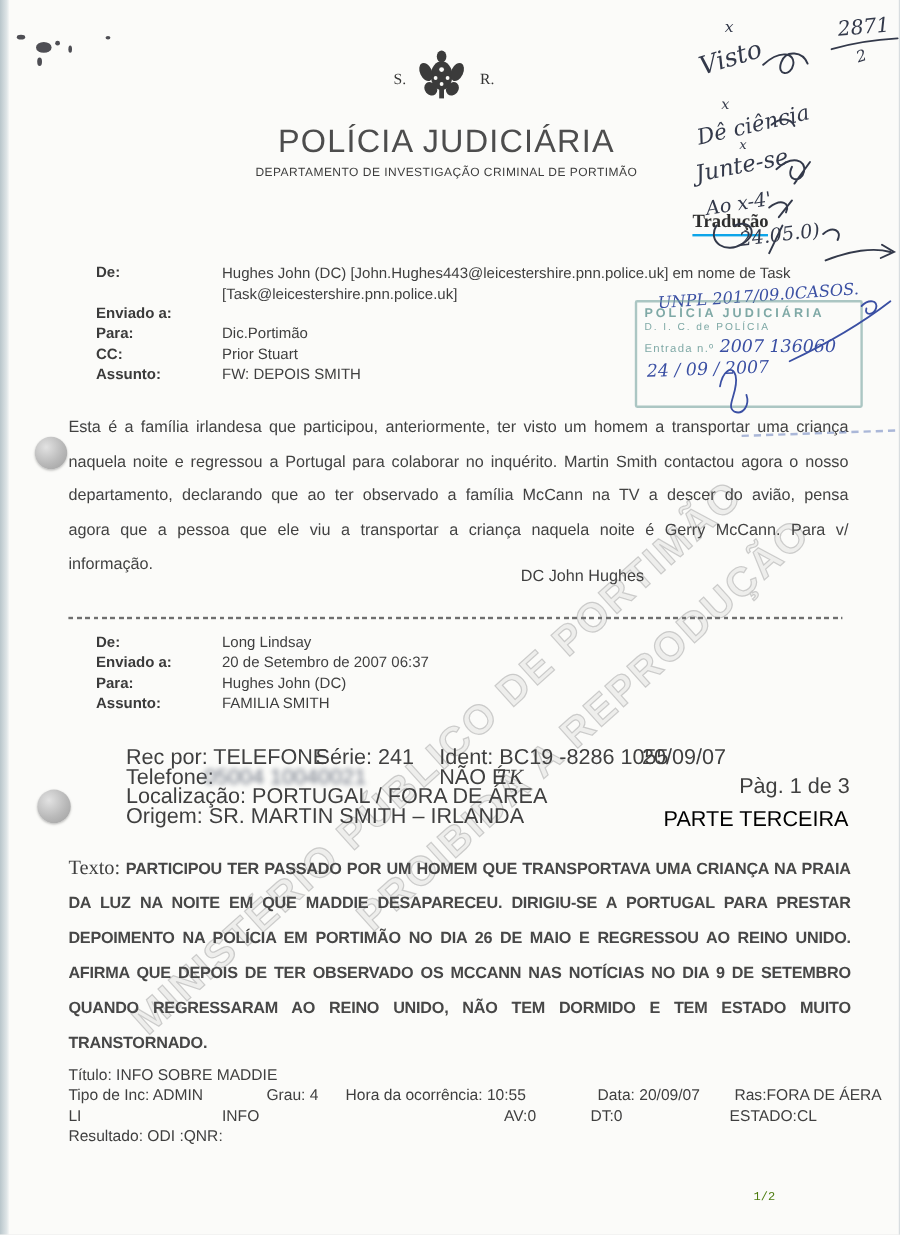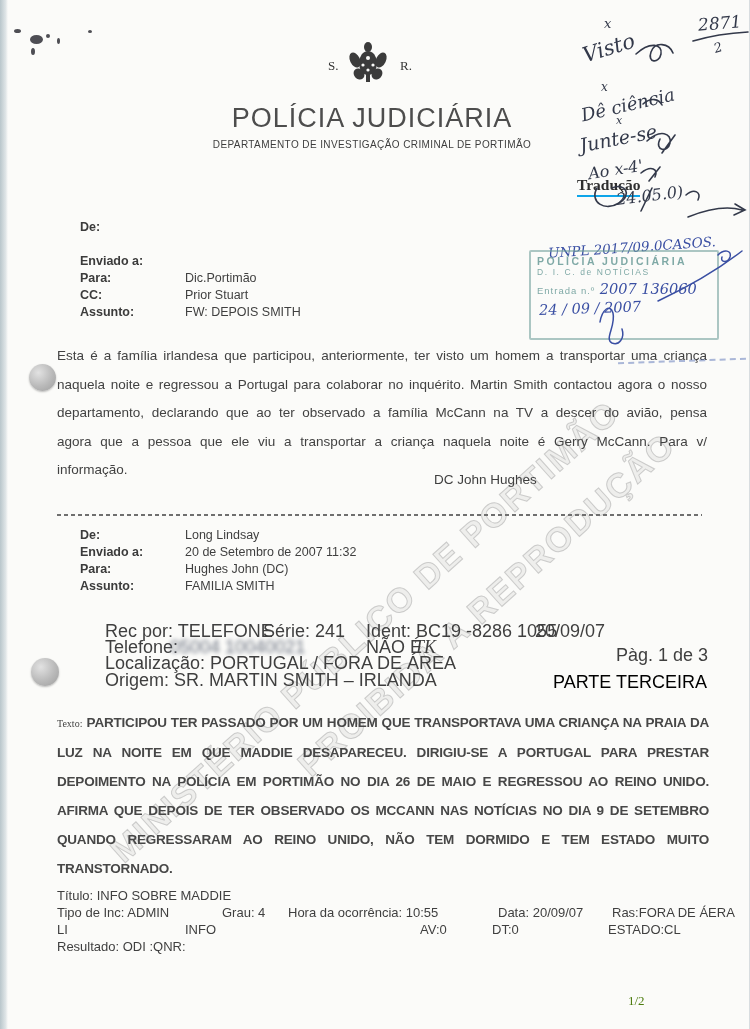--- a/index.html
+++ b/index.html
@@ -43,21 +43,21 @@
   .para{width:650px;font-size:13.5px;line-height:28.6px;text-align:justify;
     word-spacing:1.5px;color:#424242;}
   .divider{width:645px;height:2px;
     background:repeating-linear-gradient(90deg,#6f6f6f 0 4px,transparent 4px 7px);}
   .rec{font-size:18px;color:#3f3f3f;margin-left:48px;}
   .blurred{filter:blur(2px);color:#6b7280;}
   .serif{font-family:"Liberation Serif",serif;}
   .texto-body{font-weight:bold;letter-spacing:-.2px;color:#474747;}
   .texto-wrap{width:652px;font-size:13.5px;line-height:29px;text-align:justify;}
   .meta{font-size:13px;color:#3f3f3f;}
-  .pagenum{font-family:Liberation Serif, serif;font-size:13px;color:#4d7c0f;}
+  .pagenum{font-family:Liberation Mono, monospace;font-size:10px;color:#4d7c0f;}
   
   .wm{font-weight:bold;letter-spacing:2px;font-size:34px;
     color:rgba(160,160,160,.14);-webkit-text-stroke:1px rgba(170,170,170,.55);
     white-space:nowrap;pointer-events:none;}
   .dashed-blue{height:0;border-top:2px dashed rgba(70,100,175,.45);}
   svg.overlay{pointer-events:none;}
 </style>
 </head>
 <body>
 
@@ -106,47 +106,48 @@
   <span class="abs hw" style="left:582px;top:36px;font-size:21px;transform:rotate(-17deg)">Visto</span>
   <span class="abs hw" style="left:601px;top:80px;font-size:12px">x</span>
   <span class="abs hw" style="left:580px;top:94px;font-size:18px;transform:rotate(-13deg)">Dê ciência</span>
   <span class="abs hw" style="left:616px;top:114px;font-size:11px">x</span>
   <span class="abs hw" style="left:579px;top:127px;font-size:19px;transform:rotate(-11deg)">Junte-se</span>
   <span class="abs hw" style="left:588px;top:160px;font-size:16px;transform:rotate(-9deg)">Ao x-4'</span>
   <span class="abs hw" style="left:616px;top:186px;font-size:16px;transform:rotate(-7deg)">24.05.0)</span>
   <span class="abs hw hw-blue" style="left:548px;top:239px;font-size:13.5px;transform:rotate(-4deg)">UNPL 2017/09.0CASOS.</span>
 
   <span class="abs lbl" style="left:80px;top:220px">De:</span>
+  <div class="abs val wrapval" style="left:185px;top:220px">Hughes John (DC) [John.Hughes443@leicestershire.pnn.police.uk] em nome de Task [Task@leicestershire.pnn.police.uk]</div>
   <span class="abs lbl" style="left:80px;top:254px">Enviado a:</span>
   <span class="abs lbl" style="left:80px;top:271px">Para:</span>
   <span class="abs val" style="left:185px;top:271px">Dic.Portimão</span>
   <span class="abs lbl" style="left:80px;top:288px">CC:</span>
   <span class="abs val" style="left:185px;top:288px">Prior Stuart</span>
   <span class="abs lbl" style="left:80px;top:305px">Assunto:</span>
   <span class="abs val" style="left:185px;top:305px">FW: DEPOIS SMITH</span>
 
   <div class="abs stamp-box" style="left:529px;top:250px">
     <div class="stamp-t st1">POLÍCIA JUDICIÁRIA</div>
-    <div class="stamp-t st2">D. I. C.  de  NOTÍCIAS</div>
+    <div class="stamp-t st2">D. I. C.  de  POLÍCIA</div>
     <div style="margin-top:3px">
       <span class="stamp-t st3">Entrada   n.º</span>
       <span class="hw hw-blue" style="font-size:14.5px">2007 136060</span>
     </div>
     <div class="hw hw-blue" style="font-size:14.5px;margin-top:1px;margin-left:2px;transform:rotate(-2deg)">24 / 09 / 2007</div>
   </div>
 
   <div class="abs para" style="left:57px;top:342px">Esta é a família irlandesa que participou, anteriormente, ter visto um homem a transportar uma criança naquela noite e regressou a Portugal para colaborar no inquérito. Martin Smith  contactou agora o nosso departamento, declarando que ao ter observado a família McCann na TV a descer do avião, pensa agora que a pessoa que ele viu a transportar a criança naquela noite é Gerry McCann. Para v/ informação.</div>
   <span class="abs" style="left:434px;top:472px;font-size:13.5px">DC John Hughes</span>
 
   <div class="abs divider" style="left:57px;top:514px"></div>
 
   <span class="abs lbl" style="left:80px;top:528px">De:</span>
   <span class="abs val" style="left:185px;top:528px">Long Lindsay</span>
   <span class="abs lbl" style="left:80px;top:545px">Enviado a:</span>
-  <span class="abs val" style="left:185px;top:545px">20 de Setembro de 2007  11:32</span>
+  <span class="abs val" style="left:185px;top:545px">20 de Setembro de 2007  06:37</span>
   <span class="abs lbl" style="left:80px;top:562px">Para:</span>
   <span class="abs val" style="left:185px;top:562px">Hughes John (DC)</span>
   <span class="abs lbl" style="left:80px;top:579px">Assunto:</span>
   <span class="abs val" style="left:185px;top:579px">FAMILIA SMITH</span>
 
   <span class="abs rec" style="left:57px;top:621px">Rec por: TELEFONE</span>
   <span class="abs rec" style="left:215px;top:621px">Série: 241</span>
   <span class="abs rec" style="left:318px;top:621px">Ident: BC19 -8286 1055</span>
   <span class="abs rec" style="left:487px;top:621px">20/09/07</span>
   <span class="abs rec" style="left:568px;top:645px">Pàg. 1 de 3</span>
@@ -154,21 +155,21 @@
   <span class="abs rec" style="left:57px;top:637px">Telefone:</span>
   <span class="abs rec blurred" style="left:122px;top:637px">05004 10040021</span>
   <span class="abs rec" style="left:318px;top:637px">NÃO É</span>
   <span class="abs rec serif" style="left:366px;top:637px;font-style:italic">TK</span>
 
   <span class="abs rec" style="left:57px;top:670px">Origem: SR. MARTIN SMITH – IRLANDA</span>
   <span class="abs rec" style="left:57px;top:653px">Localização: PORTUGAL / FORA DE ÁREA</span>
   <span class="abs rec" style="left:505px;top:672px;color:#000000">PARTE TERCEIRA</span>
 
   <div class="abs texto-wrap" style="left:57px;top:708px">
-    <span class="serif" style="font-size:10px">Texto:</span>
+    <span class="serif" style="font-size:17px">Texto:</span>
     <span class="texto-body">PARTICIPOU TER PASSADO POR UM HOMEM QUE TRANSPORTAVA UMA CRIANÇA NA PRAIA DA LUZ NA NOITE EM QUE MADDIE DESAPARECEU. DIRIGIU-SE  A PORTUGAL PARA PRESTAR DEPOIMENTO NA POLÍCIA EM PORTIMÃO NO DIA 26 DE MAIO E REGRESSOU AO REINO UNIDO. AFIRMA QUE DEPOIS DE TER OBSERVADO OS MCCANN NAS NOTÍCIAS NO DIA 9 DE SETEMBRO QUANDO REGRESSARAM AO REINO UNIDO, NÃO TEM DORMIDO E TEM ESTADO MUITO TRANSTORNADO.</span>
   </div>
 
   <span class="abs meta" style="left:57px;top:888px">Título: INFO SOBRE MADDIE</span>
   <span class="abs meta" style="left:57px;top:905px">Tipo de Inc: ADMIN</span>
   <span class="abs meta" style="left:222px;top:905px">Grau: 4</span>
   <span class="abs meta" style="left:288px;top:905px">Hora da ocorrência: 10:55</span>
   <span class="abs meta" style="left:498px;top:905px">Data: 20/09/07</span>
   <span class="abs meta" style="left:612px;top:905px">Ras:FORA DE ÁERA</span>
   <span class="abs meta" style="left:57px;top:922px">LI</span>

